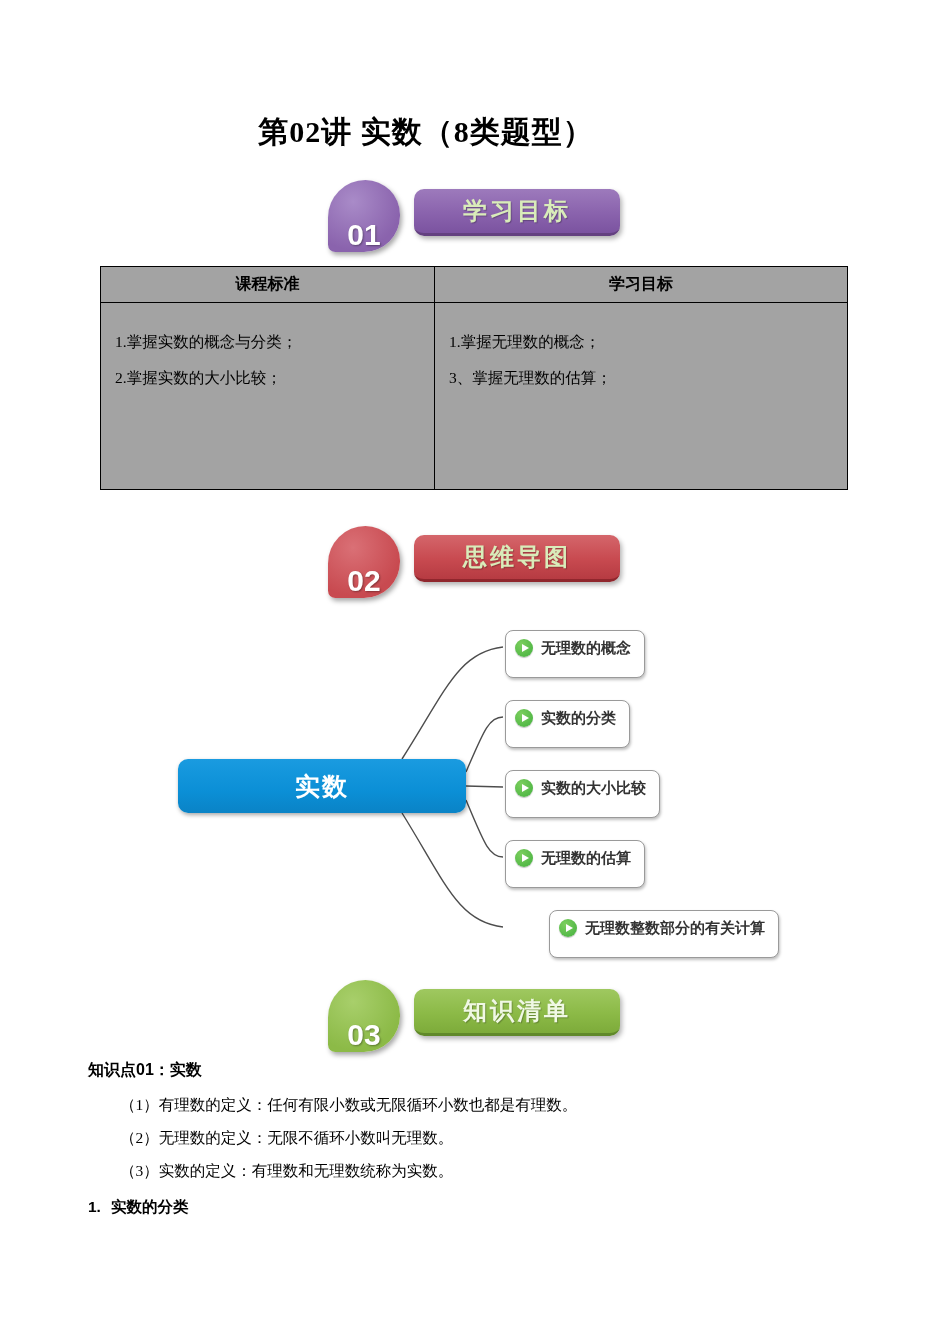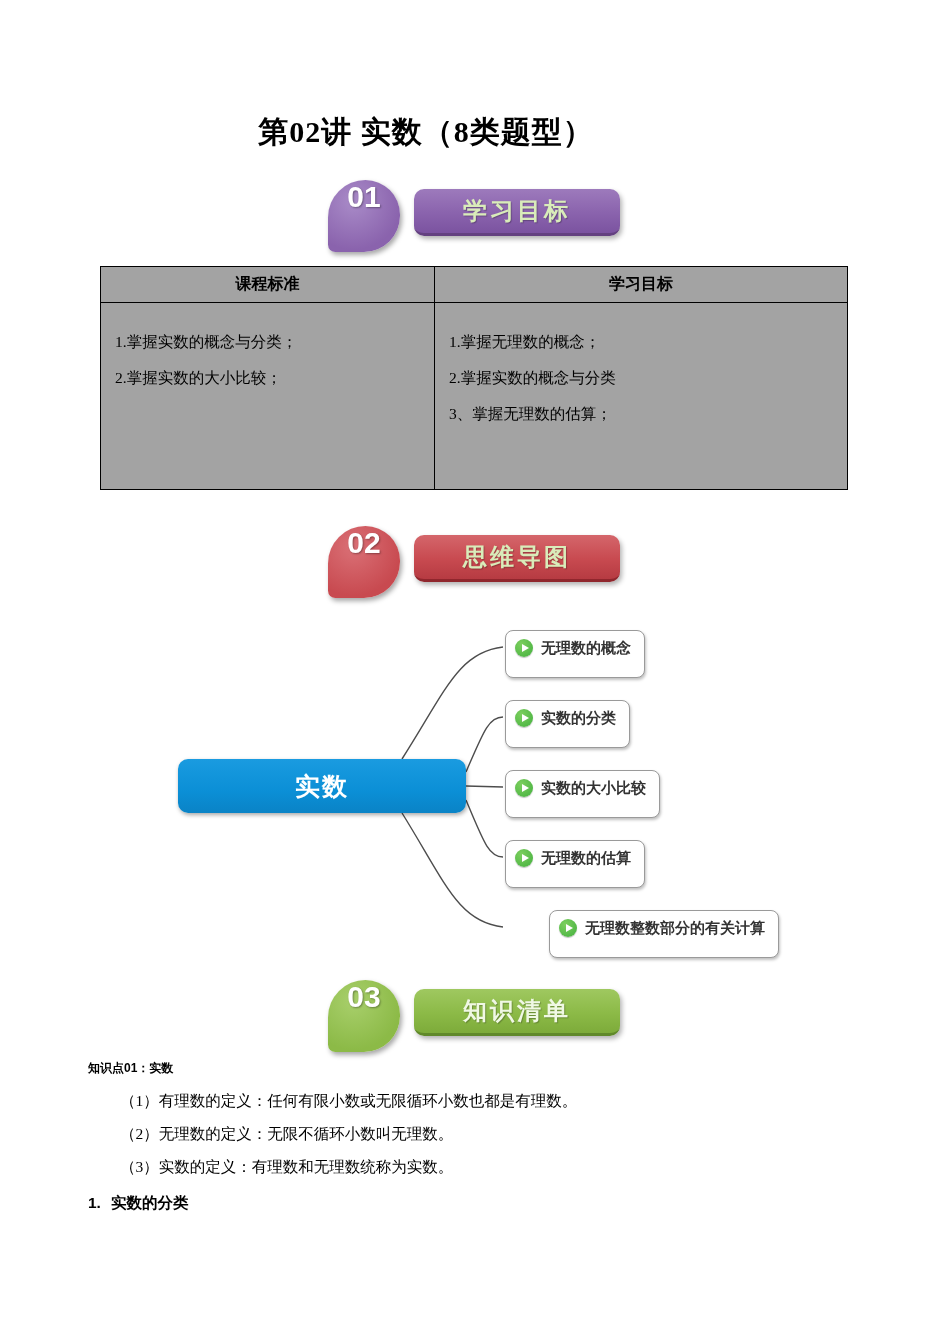--- a/index.html
+++ b/index.html
@@ -11,21 +11,21 @@
     position:absolute; left:0; top:112px; width:852px; text-align:center;
     font-size:30px; font-weight:bold; letter-spacing:1px;
     font-family:"Liberation Serif", serif;
   }
 
   
   .badge { position:absolute; left:328px; width:300px; height:74px; }
   .drop {
     position:absolute; left:0; top:0; width:72px; height:72px;
     border-radius:52% 48% 50% 10%;
-    display:flex; align-items:flex-start; justify-content:center;
+    display:flex; align-items:flex-end; justify-content:center;
     color:#fff; font-weight:bold; font-size:30px;
     font-family:"Liberation Sans", sans-serif;
     box-shadow:2px 3px 5px rgba(0,0,0,0.35);
     text-shadow:1px 1px 2px rgba(0,0,0,0.35); z-index:2;
   }
   .banner {
     position:absolute; left:86px; top:9px; width:206px; height:44px;
     border-radius:10px; display:flex; align-items:center; justify-content:center;
     font-weight:bold; font-size:24px; letter-spacing:3px;
     font-family:"Liberation Sans", sans-serif;
@@ -78,21 +78,21 @@
     display:inline-flex; align-items:center; justify-content:center; flex:0 0 auto;
     box-shadow:0 1px 1px rgba(0,0,0,0.25);
   }
   .play i {
     display:block; width:0; height:0; margin-left:2px;
     border-left:7px solid #fff; border-top:4.5px solid transparent; border-bottom:4.5px solid transparent;
   }
 
   
   .knowledge { position:absolute; left:88px; top:1060px; width:800px; font-size:15.5px; }
-  .k-head { font-family:"Liberation Sans", sans-serif; font-weight:bold; font-size:12px; margin:0 0 14px 0; }
+  .k-head { font-family:"Liberation Sans", sans-serif; font-weight:bold; font-size:16px; margin:0 0 14px 0; }
   .k-item { margin:0 0 13px 0; padding-left:32px; line-height:20px; }
   .k-sub  { font-family:Liberation Sans, sans-serif; font-weight:bold; font-size:15.5px; margin-top:16px; }
   .k-sub .num { margin-right:10px; }
 </style>
 </head>
 <body>
 
 <div class="page">
 
   <div class="doc-title">第02讲 实数（8类题型）</div>
@@ -111,21 +111,20 @@
       <div class="cell left">课程标准</div>
       <div class="cell right">学习目标</div>
     </div>
     <div class="row body">
       <div class="cell left">
         <p>1.掌握实数的概念与分类；</p>
         <p>2.掌握实数的大小比较；</p>
       </div>
       <div class="cell right">
         <p>1.掌握无理数的概念；</p>
-        <p>2.掌握实数的概念与分类</p>
         <p>3、掌握无理数的估算；</p>
       </div>
     </div>
   </div>
 
   <div class="badge red" style="top:526px;">
     <div class="drop">
       <span>02</span>
     </div>
     <div class="banner">

